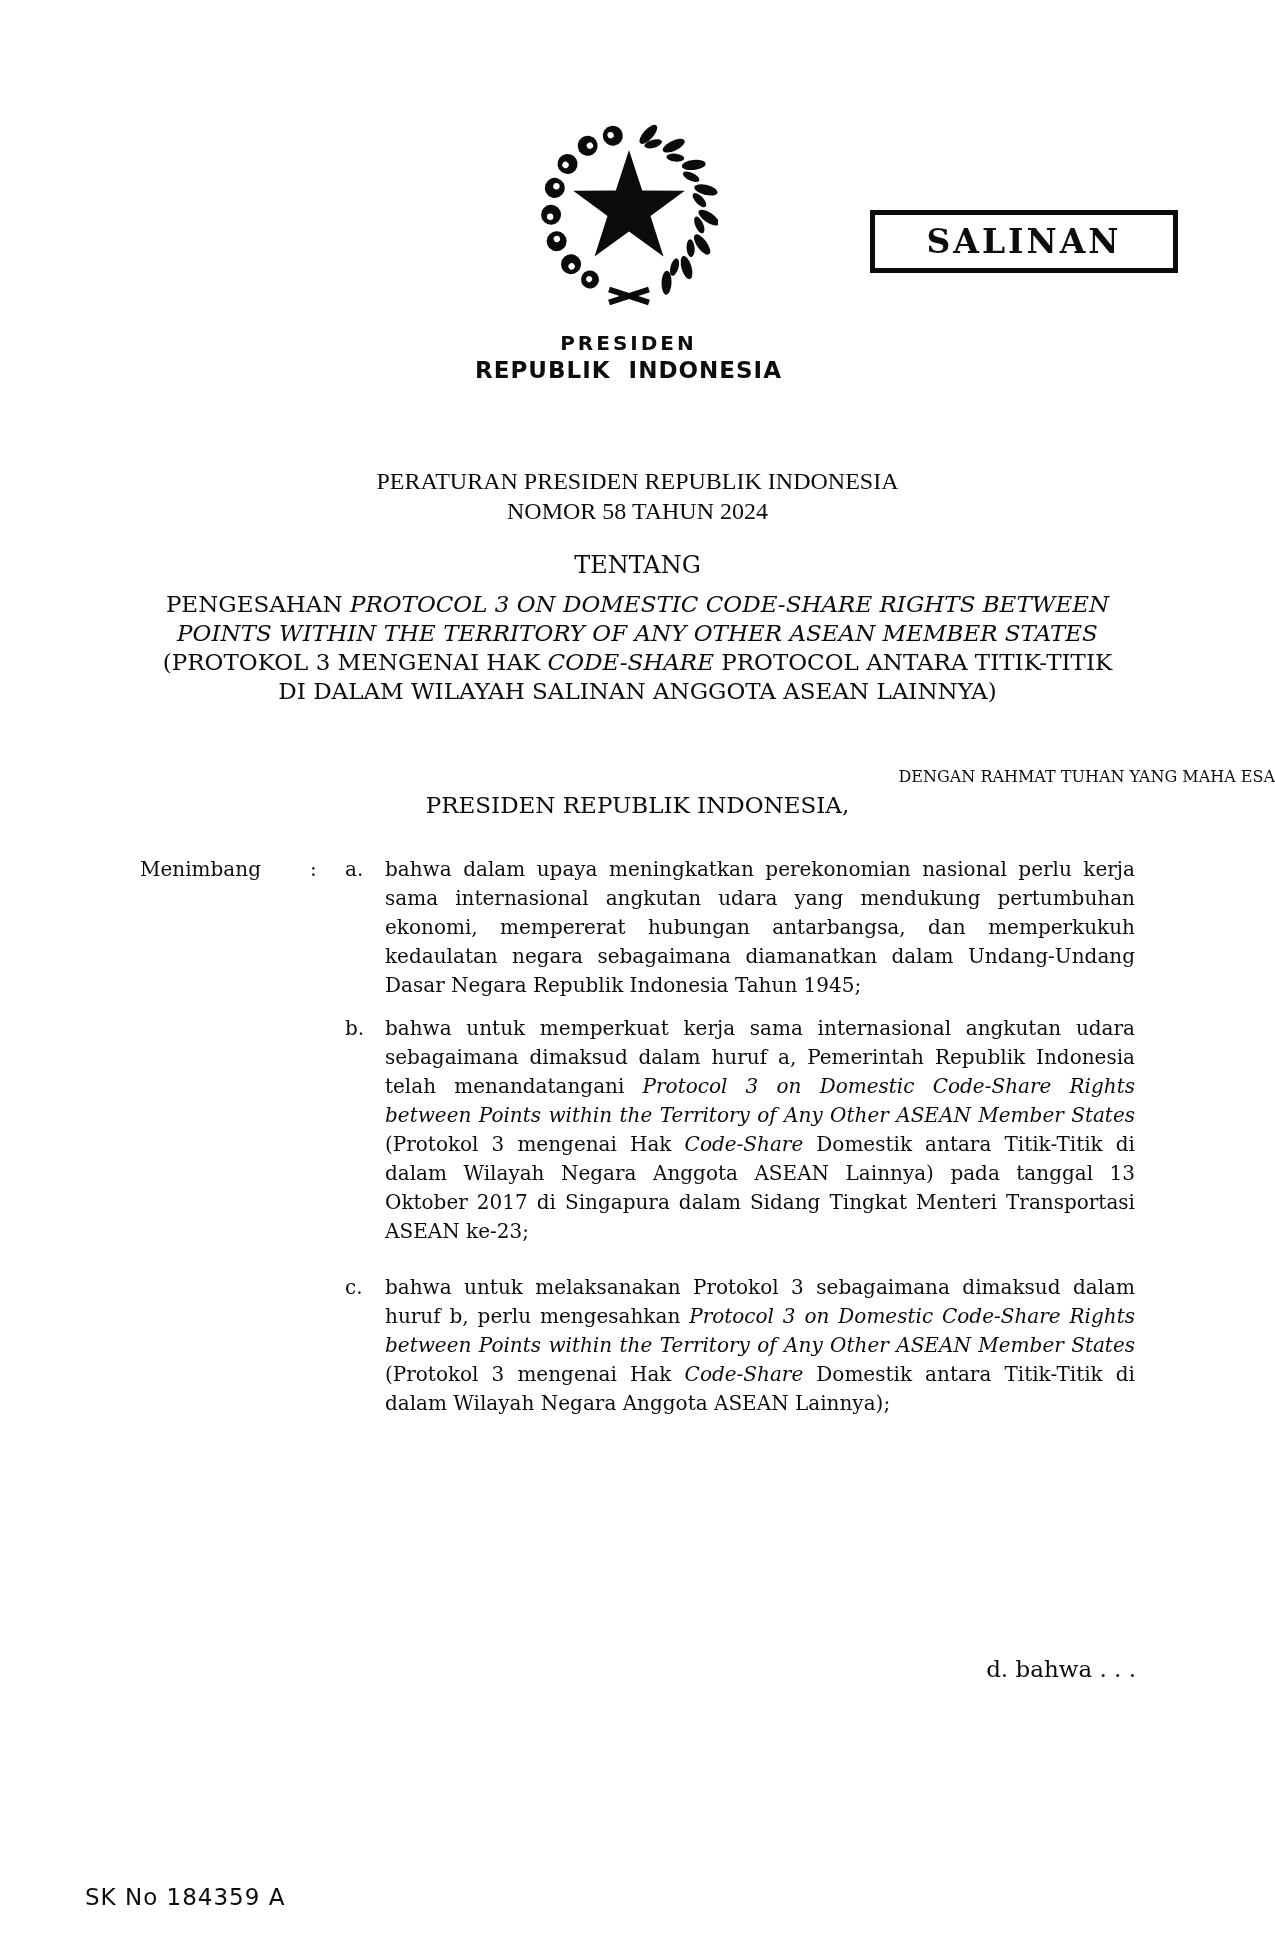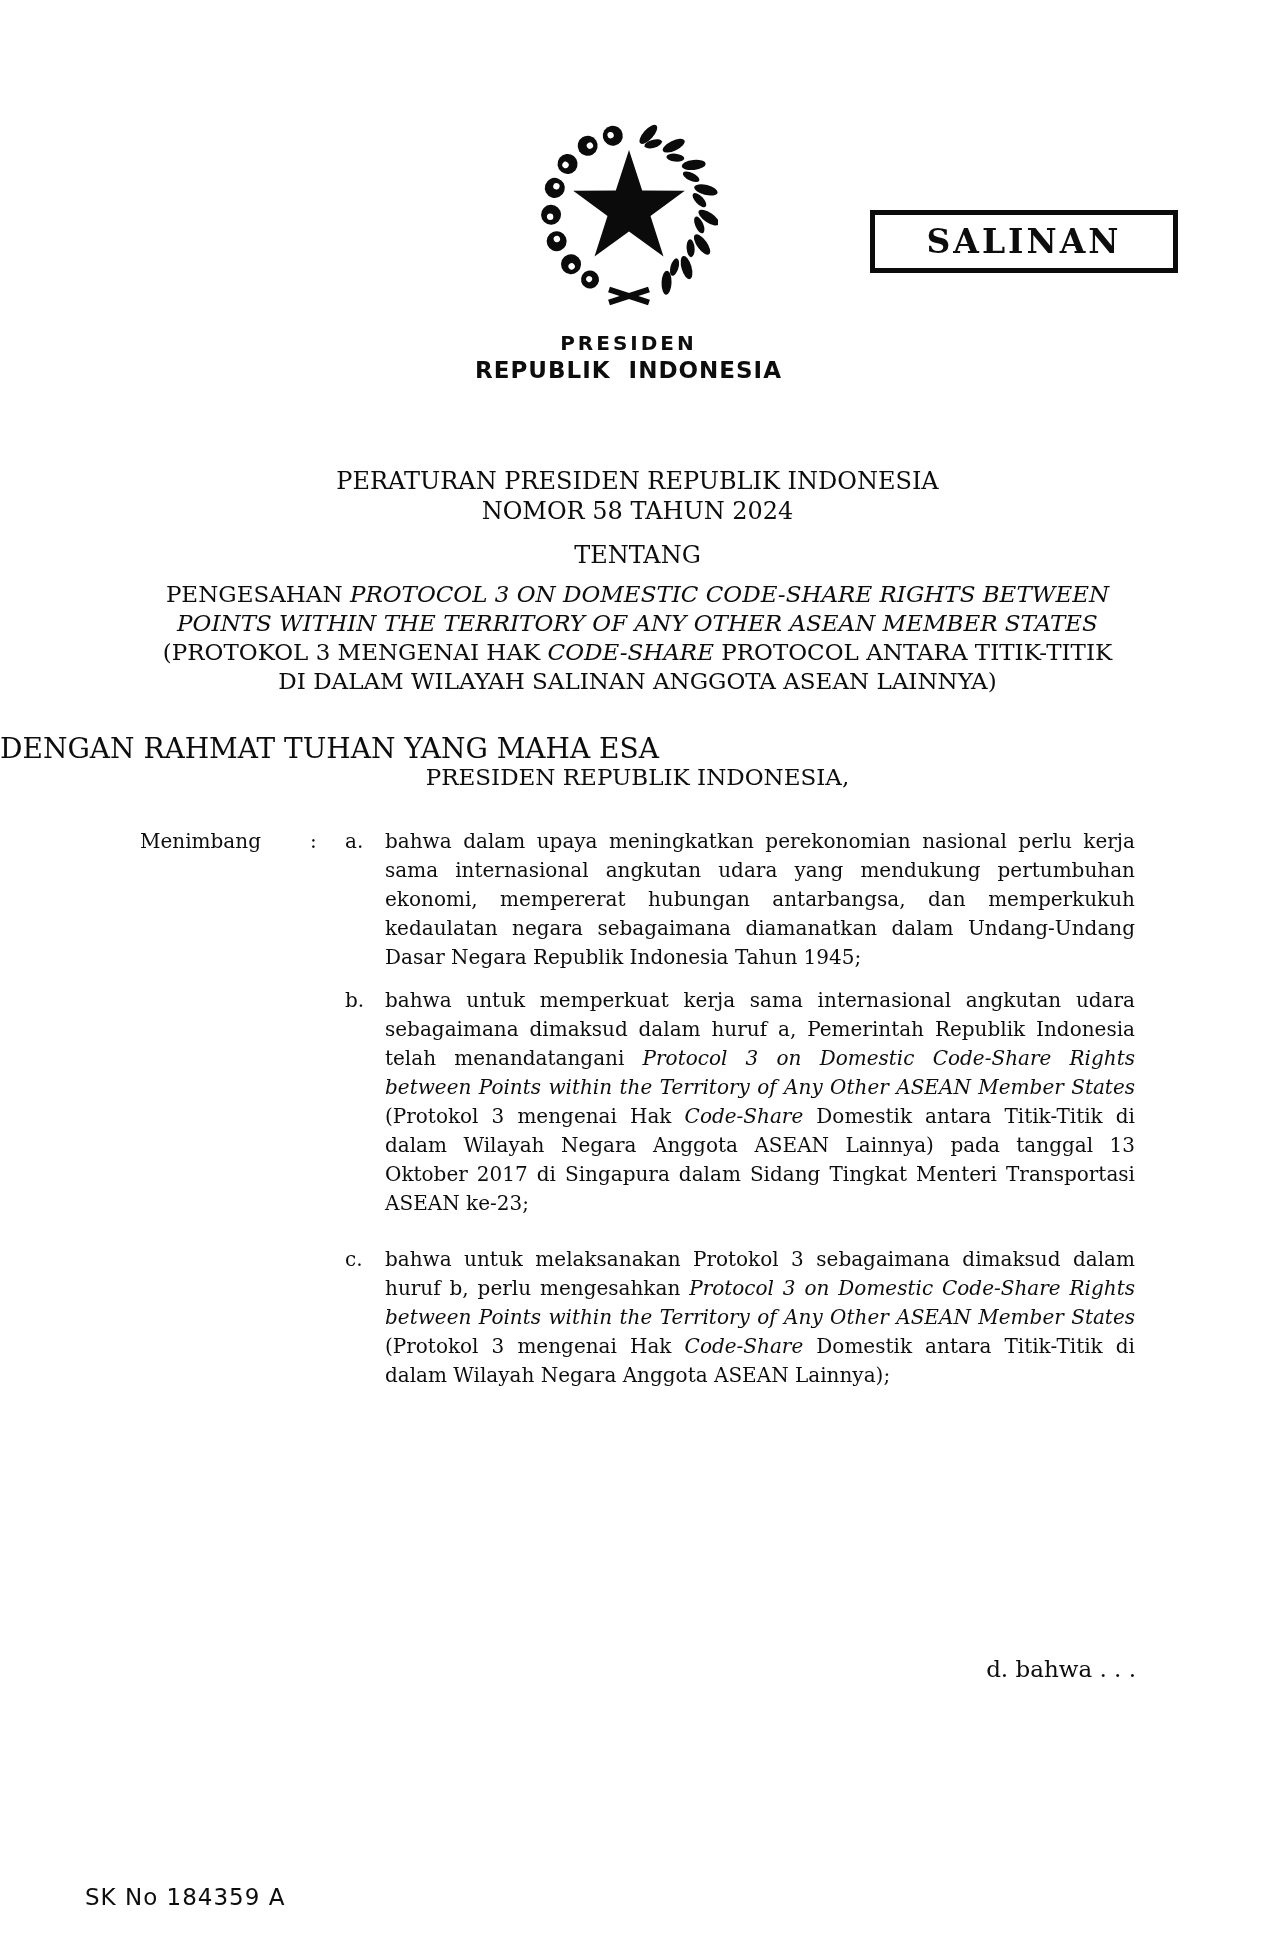--- a/index.html
+++ b/index.html
@@ -24,24 +24,24 @@
     font-weight:bold; font-size:33px; letter-spacing:3px;
   }
 
   
   .emblem-wrap { margin:110px auto 0; width:178px; height:205px; position:relative; left:-9px; }
   .letterhead { text-align:center; font-family:"DejaVu Sans", "Liberation Sans", sans-serif; font-weight:bold; position:relative; left:-9px; }
   .lh1 { margin-top:16px; font-size:20px; letter-spacing:3px; line-height:24px; }
   .lh2 { font-size:23px; letter-spacing:1px; word-spacing:9px; line-height:30px; }
 
   
-  .doc-title { text-align:center; font-size:24px; line-height:30px; margin-top:81px; }
-  .tentang   { text-align:center; font-size:24px; line-height:30px; margin-top:14px; }
+  .doc-title { text-align:center; font-size:24px; line-height:30px; margin-top:81px;font-family:Liberation Serif, serif; }
+  .tentang   { text-align:center; font-size:24px; line-height:30px; margin-top:24px; }
   .subject   { text-align:center; font-size:23px; line-height:29px; margin-top:10px; }
-  .invocation{ text-align:left; font-size:28px; line-height:29px; margin-top:38px; }
+  .invocation{ text-align:right; font-size:16px; line-height:29px; margin-top:56px; }
   .enacting  { text-align:center; font-size:23px; line-height:29px; }
 
   
   .menimbang { display:flex; margin:35px 140px 0 140px; font-size:20px; line-height:29px; }
   .m-label { width:170px; flex:0 0 170px; }
   .m-colon { width:35px; flex:0 0 35px; }
   .m-items { flex:1; }
   .m-item  { display:flex; }
   .m-item + .m-item { margin-top:14px; }
   .m-item.gap-c { margin-top:27px; }

